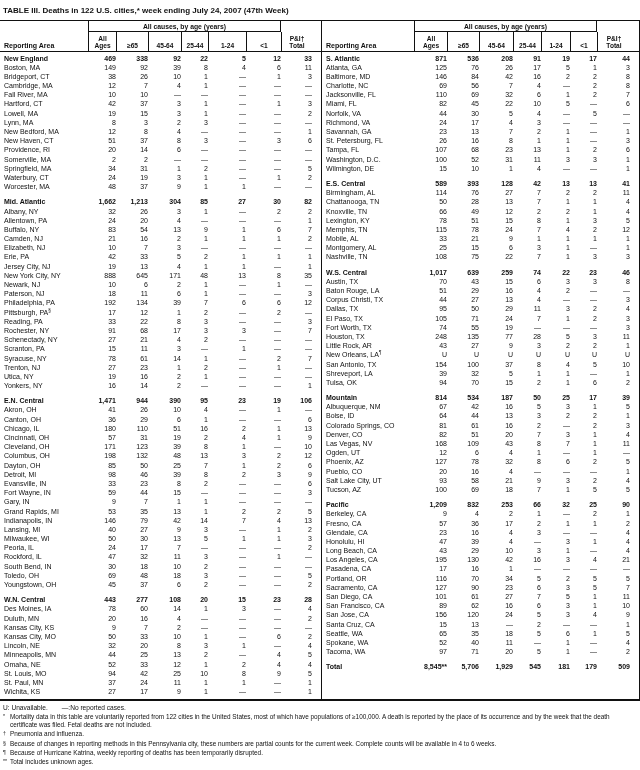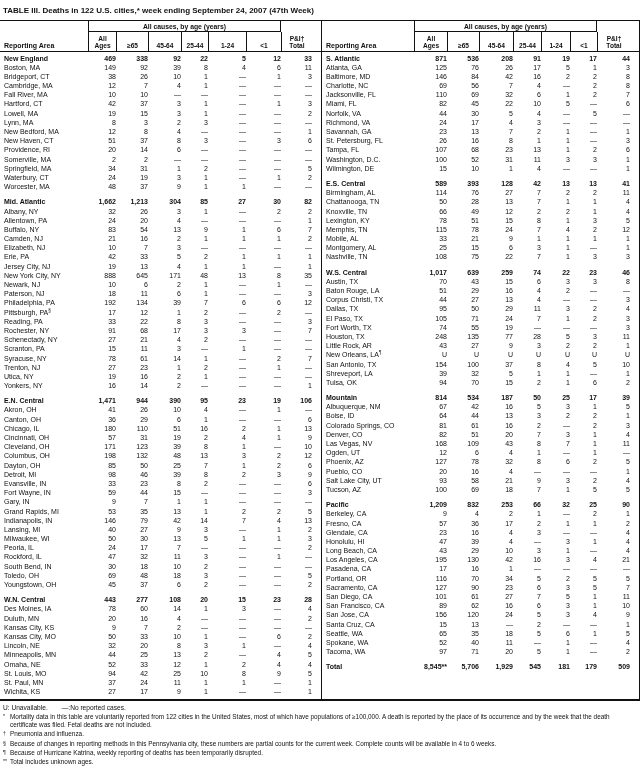--- a/index.html
+++ b/index.html
@@ -45,21 +45,21 @@
   .legend { position:absolute; left:3px; top:704px; font-size:6.6px; white-space:nowrap; }
   .legend .lg2 { margin-left:14px; }
   .footnotes { position:absolute; left:3px; top:712px; width:634px; font-size:6.4px; line-height:8.2px; }
   .fn { padding-left:7px; }
   .fn-sym { display:inline-block; width:7px; margin-left:-7px; font-size:5.2px; vertical-align:1px; }
 </style>
 </head>
 <body>
 
 <div class="page">
-  <div class="title">TABLE III. Deaths in 122 U.S. cities,* week ending September 24, 2007 (47th Week)</div>
+  <div class="title">TABLE III. Deaths in 122 U.S. cities,* week ending July 24, 2007 (47th Week)</div>
 
   <div class="tableframe">
     <div class="half half-l">
       <div class="thead">
         <div class="gh-blank"></div>
         <div class="gh-group">All causes, by age (years)</div>
         <div class="gh-pniblank"></div>
         <div class="ch ch-area">Reporting Area</div>
         <div class="ch ch-num">All
 Ages</div>

